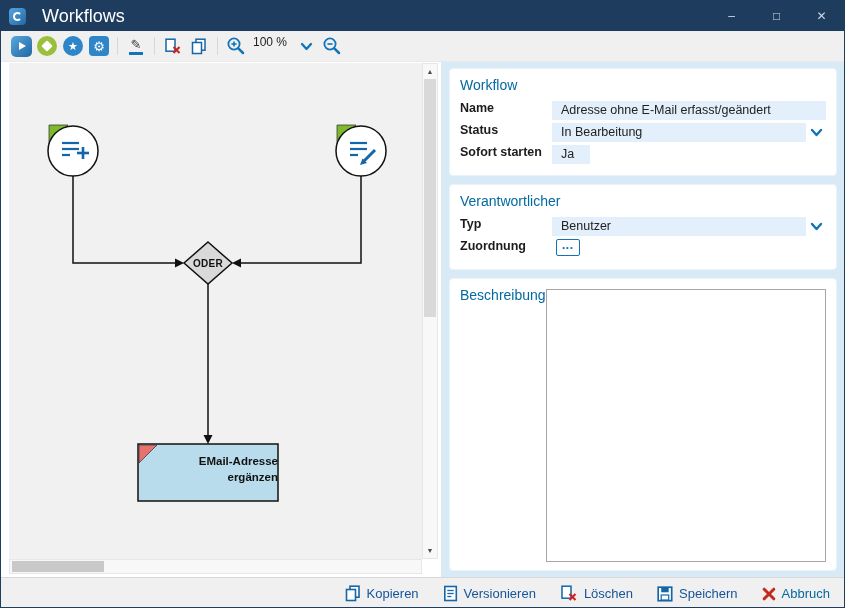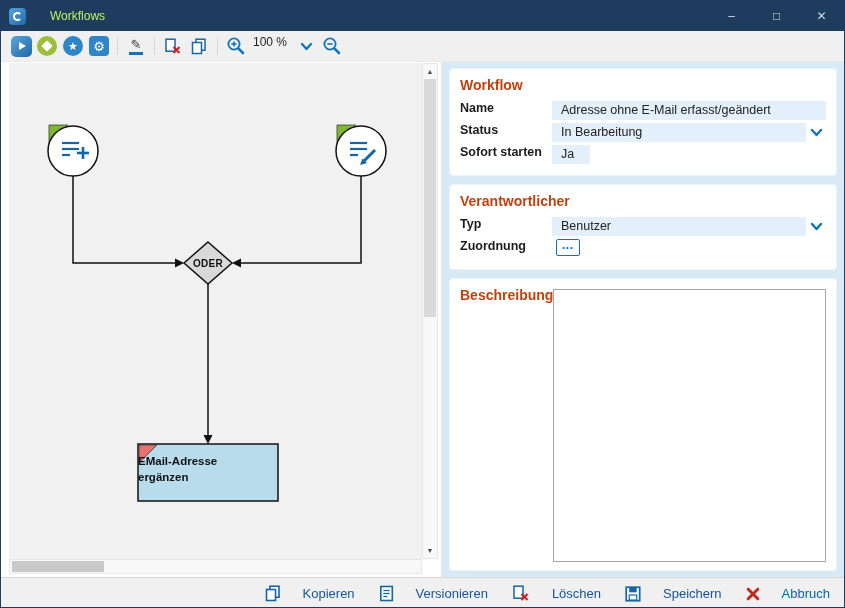--- a/index.html
+++ b/index.html
@@ -5,21 +5,21 @@
   *{margin:0;padding:0;box-sizing:border-box}
   html,body{width:845px;height:608px;overflow:hidden}
   body{font-family:"Liberation Sans",sans-serif;font-size:13px;background:#fff;color:#1a1a1a}
 
   .window{position:relative;width:845px;height:608px;background:#fff;border:1px solid #1d3c5e;overflow:hidden}
 
   
   .titlebar{position:absolute;left:0;top:0;width:100%;height:30px;background:#1d3c5e;display:flex;align-items:center}
   .app-logo{width:17px;height:17px;margin-left:8px;border-radius:4px;background:linear-gradient(135deg,#55a6df,#2268a5);position:relative;flex:0 0 auto}
   .app-logo::after{content:"";position:absolute;inset:4px;border:2px solid #fff;border-radius:50%;border-right-color:transparent}
-  .title-text{margin-left:24px;font-size:12px;color:#bef264}
+  .title-text{margin-left:16px;font-size:18px;color:#ffffff}
   .win-controls{margin-left:auto;display:flex;height:100%}
   .win-btn{width:45px;height:100%;display:flex;align-items:center;justify-content:center;font-size:12px;color:#cfd8e2;cursor:default}
 
   
   .toolbar{position:absolute;left:0;top:30px;width:100%;height:31px;background:#f0f0f0;display:flex;align-items:center;padding-left:7px;border-bottom:1px solid #e9e9e9}
   .tb-icon{width:26px;height:24px;display:flex;align-items:center;justify-content:center;flex:0 0 auto}
   .tb-sep{width:1px;height:18px;background:#d7d7d7;margin:0 5px;flex:0 0 auto}
   .tb-wf{width:21px;height:21px;border-radius:5px;background:linear-gradient(135deg,#5aa7dd,#1f67a3);position:relative}
   .tb-wf::after{content:"";position:absolute;left:8px;top:6px;border-left:7px solid #fff;border-top:4.5px solid transparent;border-bottom:4.5px solid transparent}
   .tb-tag{width:20px;height:20px;border-radius:50%;background:#9bbf3b;position:relative}
@@ -27,46 +27,46 @@
   .tb-circle{width:20px;height:20px;border-radius:50%;background:#2e86c8;color:#fff;display:flex;align-items:center;justify-content:center;font-size:11px;line-height:1}
   .tb-square{width:20px;height:20px;border-radius:4px;background:#2e86c8;color:#fff;display:flex;align-items:center;justify-content:center;font-size:13px;line-height:1}
   .tb-edit{display:flex;flex-direction:column;align-items:center;gap:1px}
   .tb-edit .pen{font-size:13px;color:#3a3a3a;line-height:1}
   .tb-edit .bar{width:14px;height:3px;background:#1274b8}
   .zoom-label{font-size:12px;color:#222;margin:0 6px 8px 4px}
 
   
   .canvas{position:absolute;left:8px;top:62px;width:413px;height:496px;background:#f1f1f1}
   .or-label{position:absolute;left:175px;top:195px;width:48px;text-align:center;font-size:10px;font-weight:bold;color:#111;letter-spacing:.3px}
-  .action-label{position:absolute;left:129px;top:391px;width:140px;text-align:left;font-size:11.5px;font-weight:bold;color:#111;line-height:1.35}
+  .action-label{position:absolute;left:129px;top:391px;width:140px;text-align:right;font-size:11.5px;font-weight:bold;color:#111;line-height:1.35}
 
   .vscroll{position:absolute;left:421px;top:62px;width:16px;height:496px;background:#f8f8f8;border:1px solid #e7e7e7}
   .vthumb{position:absolute;left:1px;top:15px;width:12px;height:238px;background:#d9d9d9}
   .varrow{position:absolute;left:0;width:14px;text-align:center;font-size:7px;color:#4a4a4a;line-height:1}
   .varrow.up{top:4px}
   .varrow.down{bottom:4px}
   .hscroll{position:absolute;left:8px;top:558px;width:413px;height:15px;background:#f8f8f8;border:1px solid #e7e7e7}
   .hthumb{position:absolute;left:2px;top:1px;width:92px;height:11px;background:#c9c9c9}
 
   
   .side-panel{position:absolute;left:440px;top:61px;width:405px;height:515px;background:#d9eaf7;padding:6px 9px 6px 8px;display:flex;flex-direction:column;gap:8px}
   .card{background:#fff;border-radius:4px;border:1px solid #eaf2fa;padding:8px 10px}
-  .card h2{font-size:14px;color:#c2410c;margin-bottom:8px;font-weight:bold}
+  .card h2{font-size:14px;color:#0369a1;margin-bottom:8px;font-weight:normal}
   .frow{display:flex;margin-bottom:3px;min-height:19px}
   .flabel{width:92px;flex:0 0 92px;font-weight:bold;color:#1c1c1c;font-size:12.5px}
   .fvalue{flex:1;background:#e3effa;font-size:12.5px;padding:2px 9px;color:#222;min-height:19px;line-height:15px}
   .fvalue.small{flex:0 0 38px}
   .chev-btn{width:20px;flex:0 0 20px;display:flex;justify-content:center;align-items:center;cursor:default}
   .dots-btn{width:24px;height:17px;flex:0 0 24px;margin-left:4px;border:1px solid #1274b8;border-radius:2px;background:#fff;color:#1274b8;font-size:8px;letter-spacing:1px;display:flex;align-items:center;justify-content:center;cursor:default}
   .desc-card{flex:1;display:flex;flex-direction:row}
   .desc-card textarea{flex:1;margin-top:2px;border:1px solid #a6a6a6;resize:none;background:#fff;font-family:"Liberation Sans",sans-serif;font-size:12.5px;padding:4px;outline:none}
 
   
   .footer{position:absolute;left:0;top:576px;width:100%;height:32px;background:#f0f0f0;border-top:1px solid #d8d8d8;display:flex;align-items:center;justify-content:flex-end;gap:24px;padding-right:14px}
-  .fbtn{display:flex;align-items:center;gap:22px;font-size:13px;color:#15549a;cursor:default}
+  .fbtn{display:flex;align-items:center;gap:6px;font-size:13px;color:#15549a;cursor:default}
   .fbtn.abort{color:#0369a1}
 </style>
 </head>
 <body>
 
 <div class="window">
 
   <div class="titlebar">
     <span class="app-logo"></span>
     <span class="title-text">Workflows</span>

